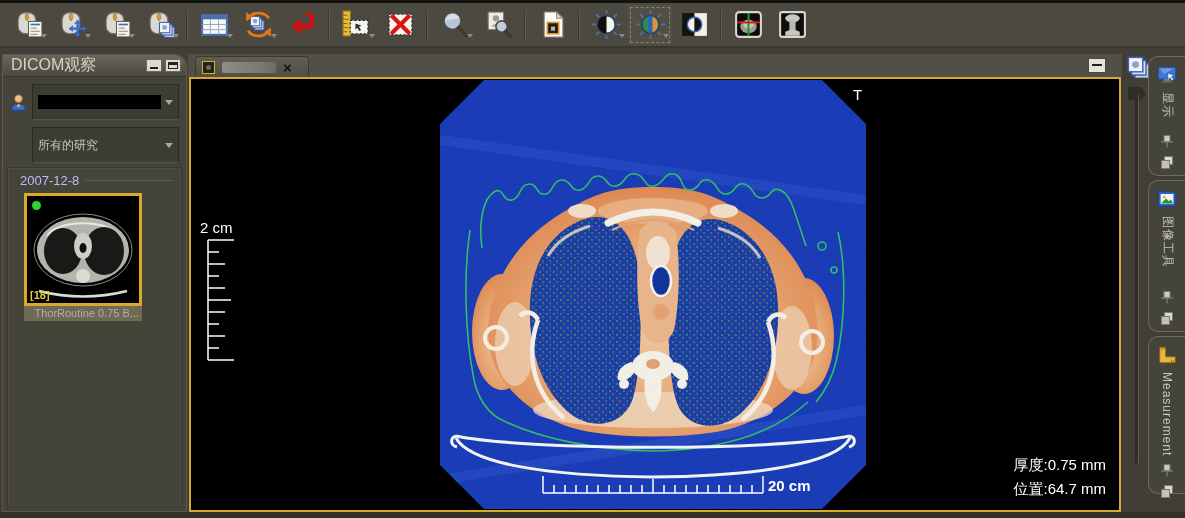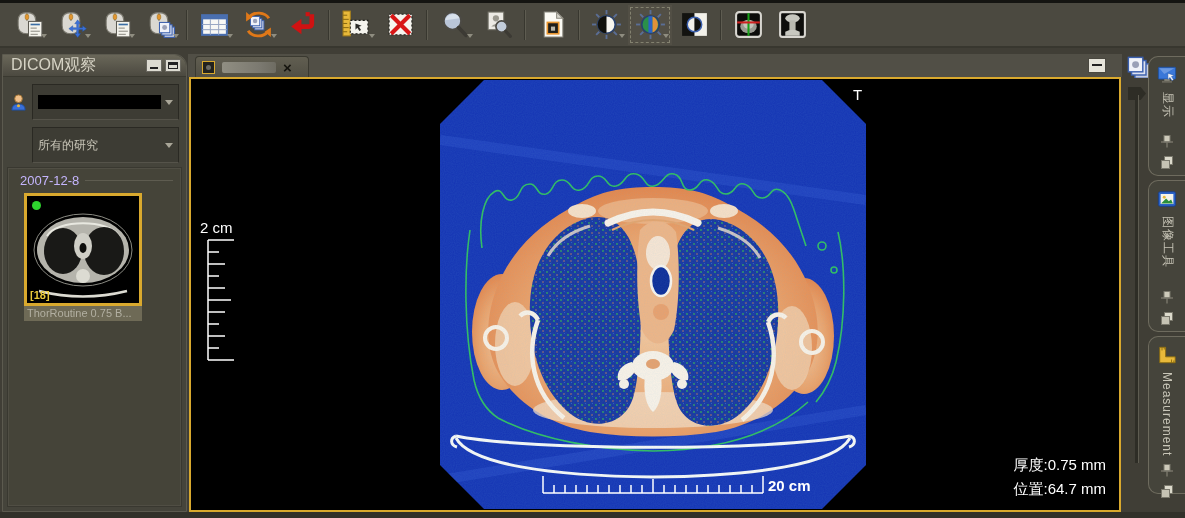--- a/index.html
+++ b/index.html
@@ -55,21 +55,21 @@
     position:absolute; left:4px; right:4px; top:112px; bottom:4px;
     background:#454439; border:1px solid #393830; box-shadow:inset 0 0 0 1px #504e44;
   }
   .date-row { display:flex; align-items:center; color:#c4b5fd; font-size:13px; padding:5px 8px 2px 12px; }
   .date-line { flex:1; height:1px; background:#5e5c50; margin-left:6px; }
   .thumb-wrap { position:relative; margin:3px 0 0 16px; width:134px; }
   .thumb { width:118px; height:113px; border:3px solid #d9a92e; background:#000; position:relative; }
   .thumb svg { display:block; width:112px; height:107px; }
   .green-dot { position:absolute; left:5px; top:5px; width:9px; height:9px; border-radius:50%; background:#2ed32e; }
   .frame-count { position:absolute; left:3px; bottom:2px; color:#e8c83a; font-size:11px; font-weight:bold; }
-  .thumb-caption { width:118px; background:#6e6a56; color:#b2afa1; font-size:11px; padding:1px 3px 2px 3px; white-space:nowrap; overflow:hidden; }
+  .thumb-caption { width:118px; background:#6e6a56; color:#b2afa1; font-size:11px; padding:1px 3px 2px 3px; white-space:nowrap; overflow:hidden;text-align:right; }
 
   
   .tabbar { position:absolute; left:188px; top:54px; width:934px; height:23px; background:#514f46; }
   .tab {
     position:absolute; left:7px; top:2px; height:21px; width:114px;
     background:linear-gradient(#615e51,#514f44); border:1px solid #3a3930; border-bottom:none;
     border-radius:4px 4px 0 0; display:flex; align-items:center; padding:0 6px; gap:7px;
   }
   .tab-icon { width:13px; height:13px; background:#22221e; border:1px solid #d9a92e; position:relative; }
   .tab-icon::after { content:""; position:absolute; left:3px; top:3px; width:5px; height:5px; background:#6a6a64; border-radius:50%; }

